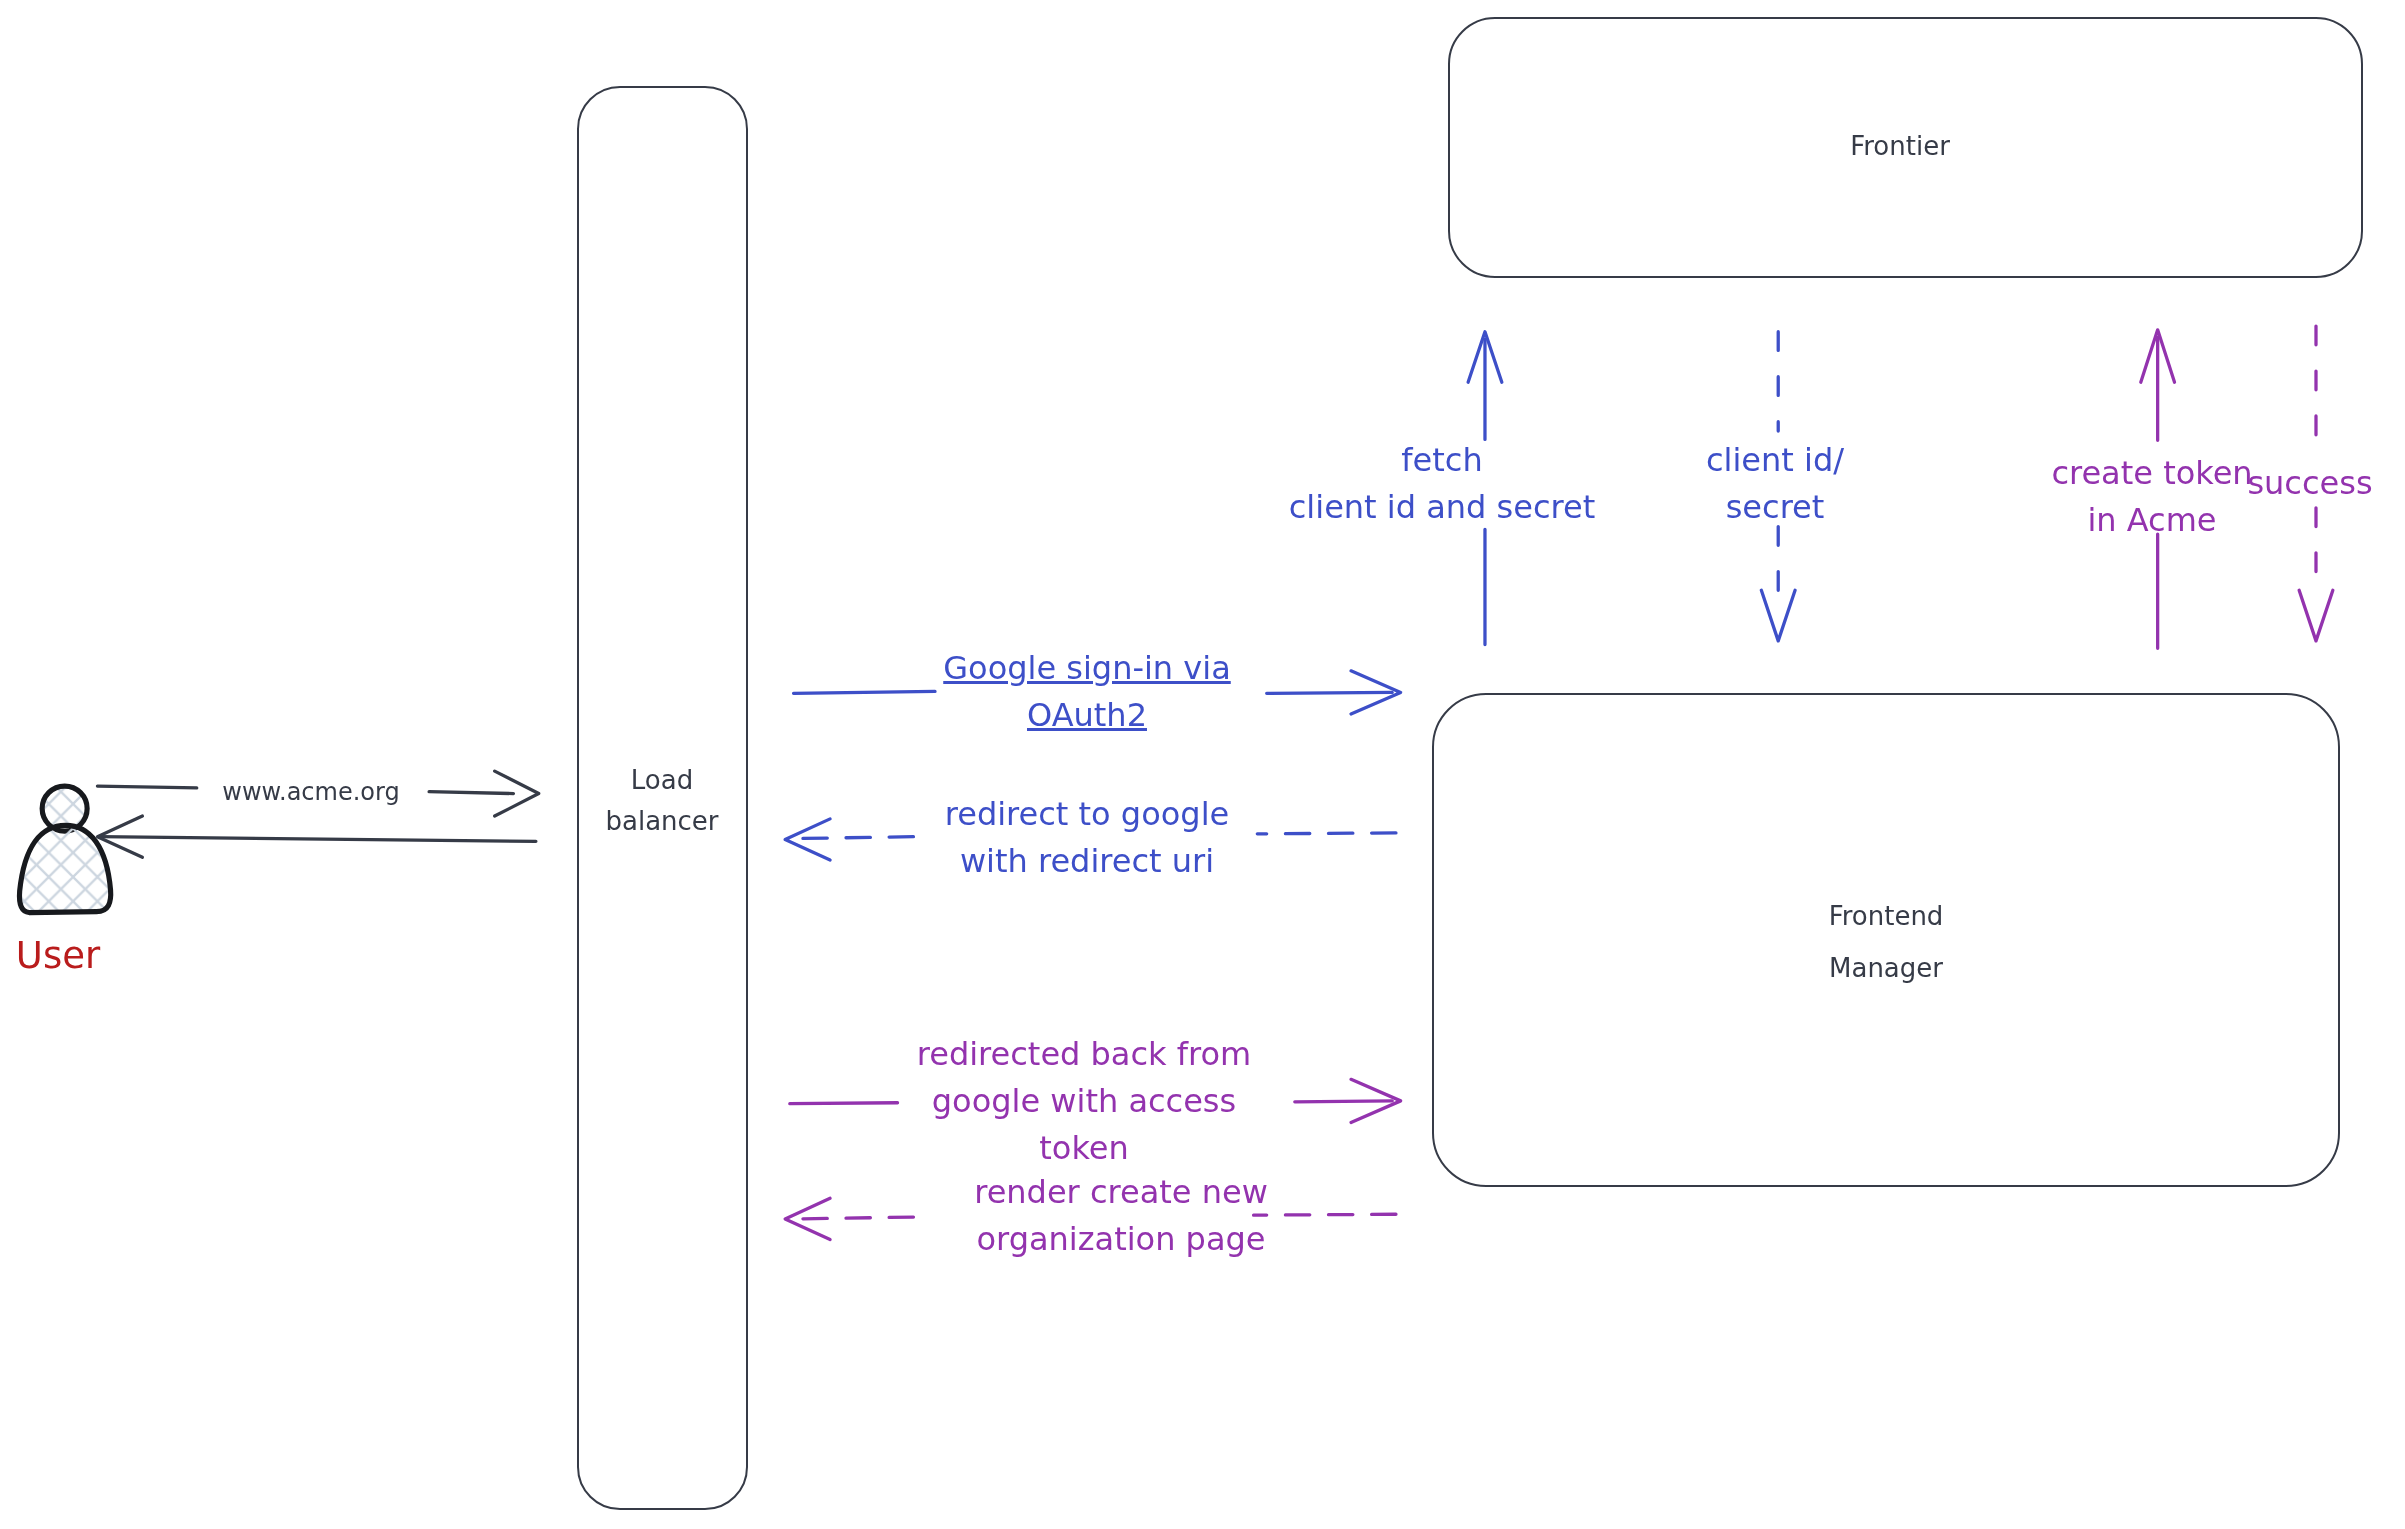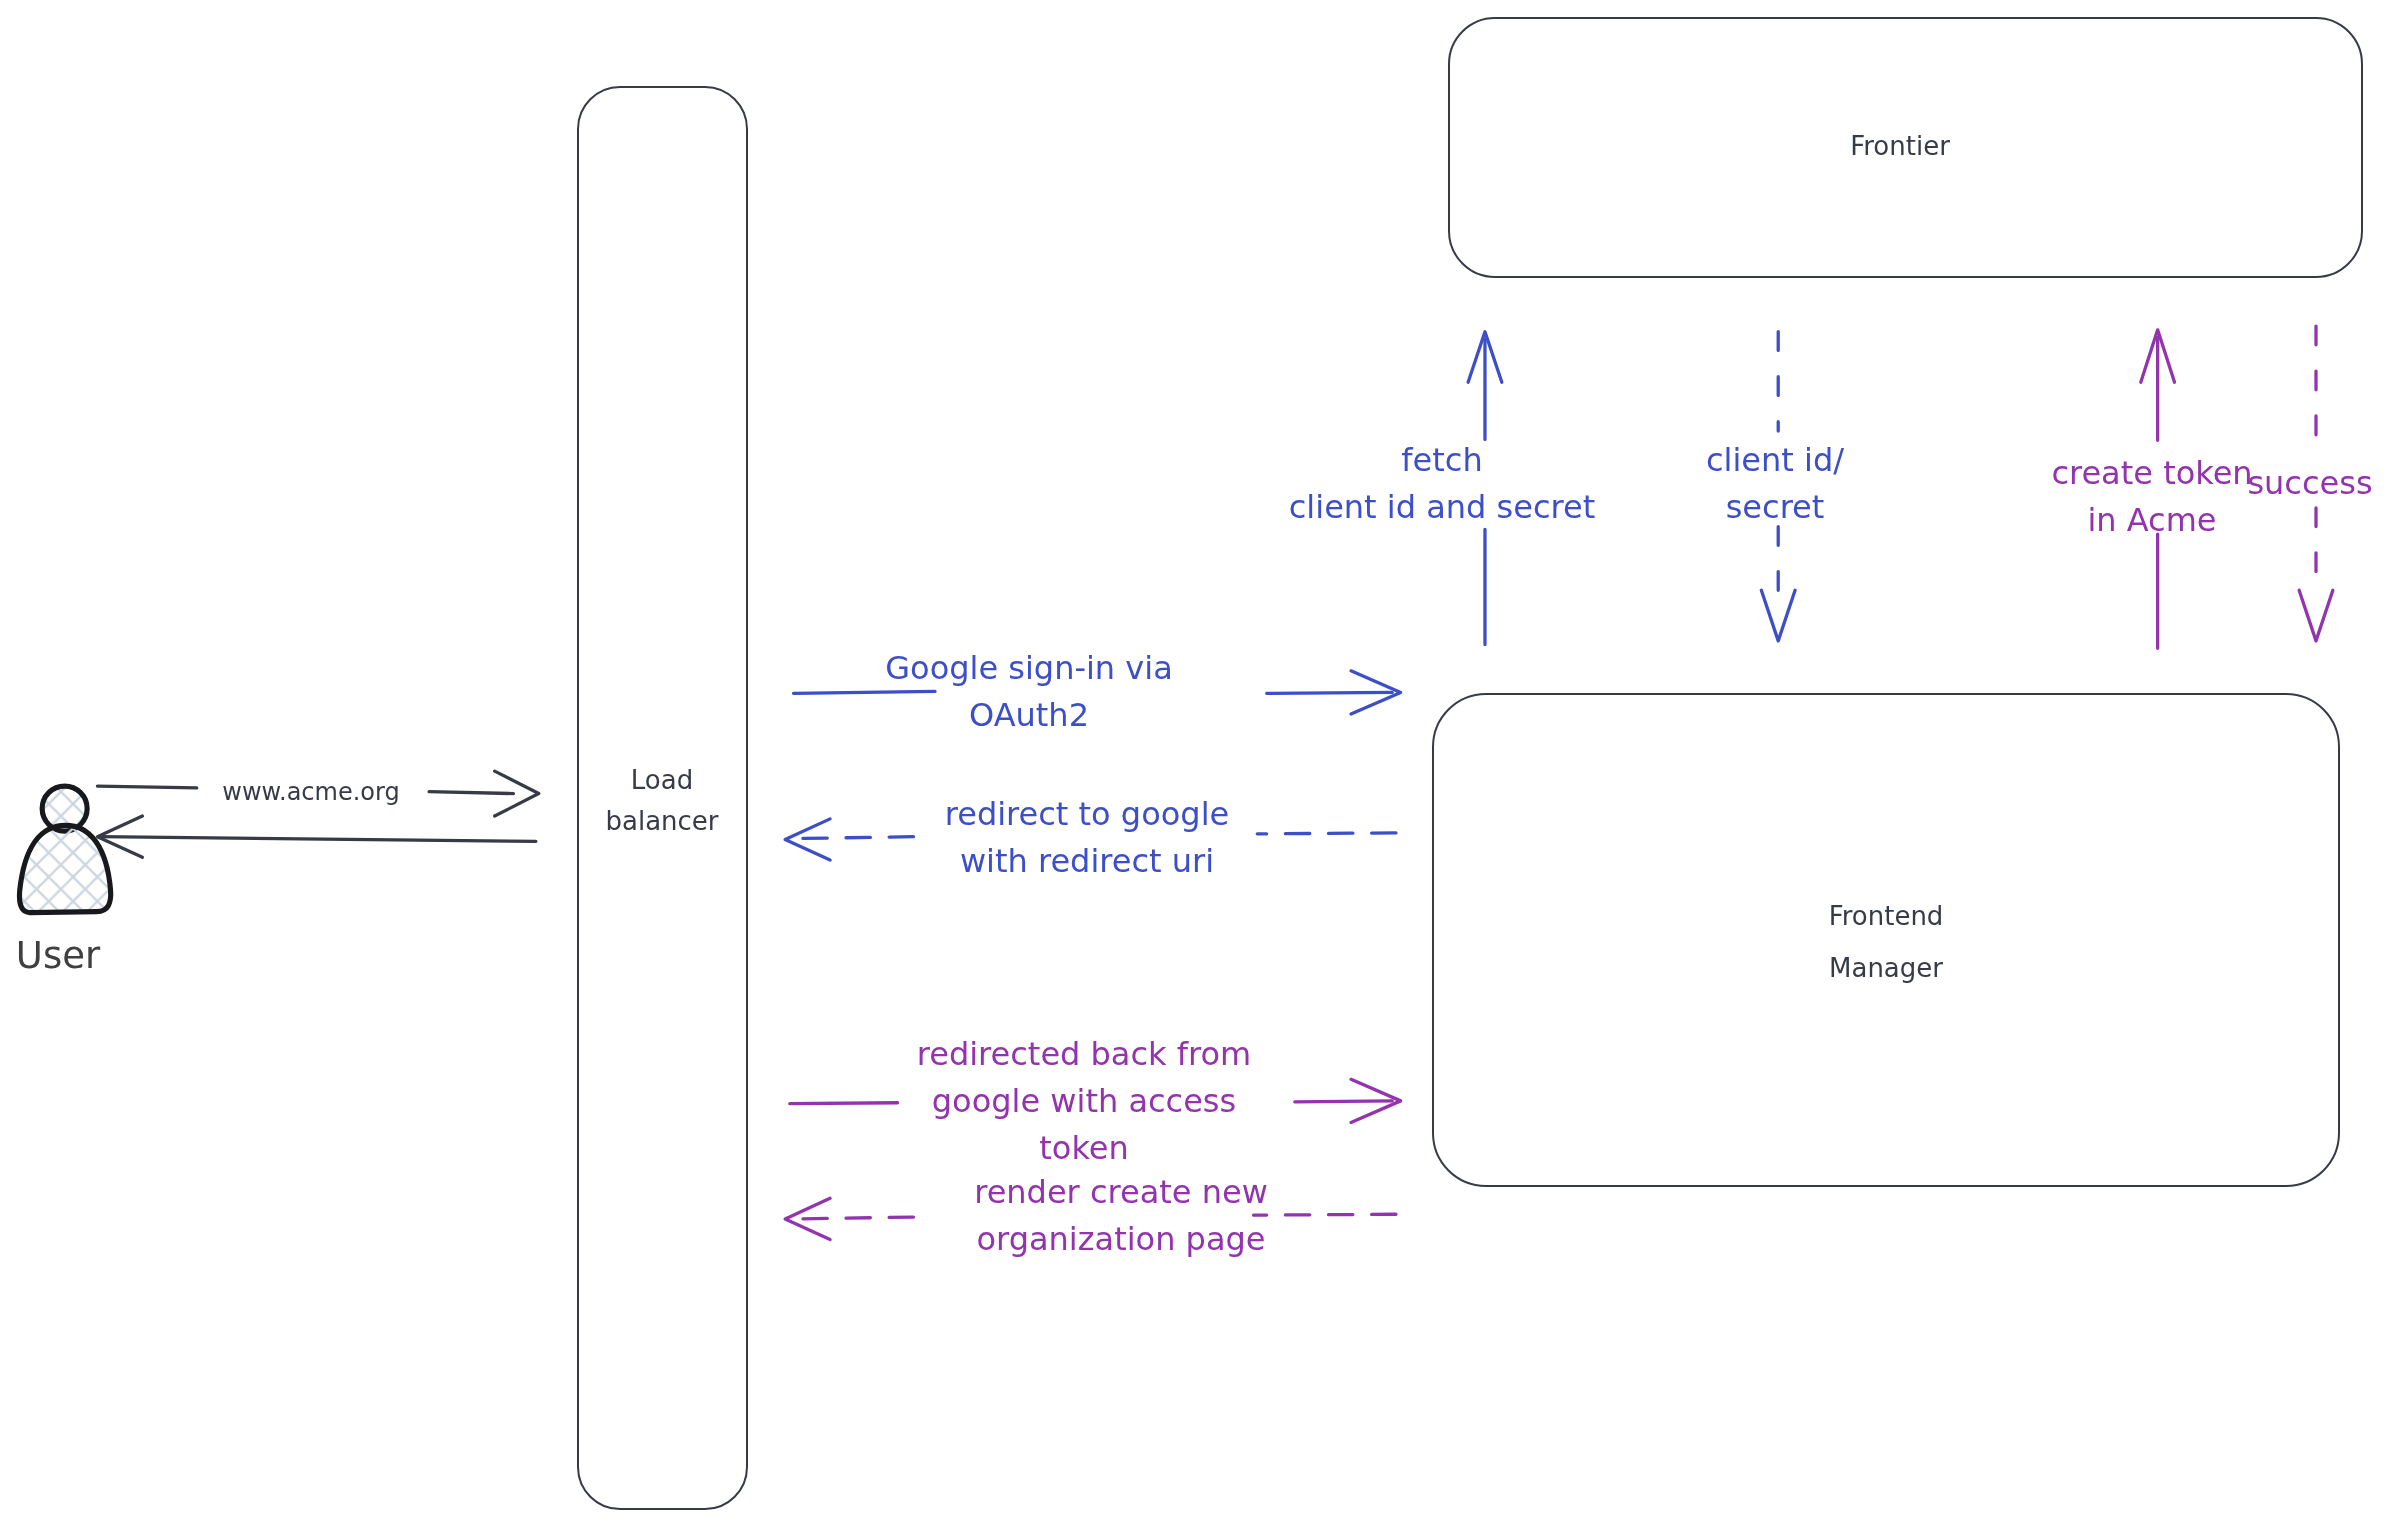--- a/index.html
+++ b/index.html
@@ -26,27 +26,27 @@
     text-align:center;
     white-space:pre-line;
     font-size:32px;
     line-height:47px;
     color:#363b47;
   }
   .node-title{font-size:26px;line-height:49px;}
   .c-dark{color:#363b47;}
   .c-blue{color:#3d4fc8;}
   .c-purple{color:#9333ae;}
-  .c-black{color:#404040;}
+  .c-black{color:#b91c1c;}
   .lbl-user{left:58px;top:955px;font-size:37px;}
   .lbl-www{left:311px;top:792px;font-size:24px;}
   .lbl-lb{left:662px;top:801px;line-height:41px;}
   .lbl-frontier{left:1900px;top:146px;}
   .lbl-fm{left:1886px;top:942px;line-height:52px;}
-  .lbl-google{left:1029px;top:692px;}
+  .lbl-google{left:1087px;top:692px;text-decoration:underline;}
   .lbl-redirect{left:1087px;top:838px;}
   .lbl-redirback{left:1084px;top:1101px;}
   .lbl-render{left:1084px;top:1216px;margin-left:37px;}
   .lbl-fetch{left:1442px;top:484px;}
   .lbl-clientid{left:1775px;top:484px;}
   .lbl-createuser{left:2152px;top:497px;}
   .lbl-success{left:2310px;top:483px;}
 </style>
 </head>
 <body>

